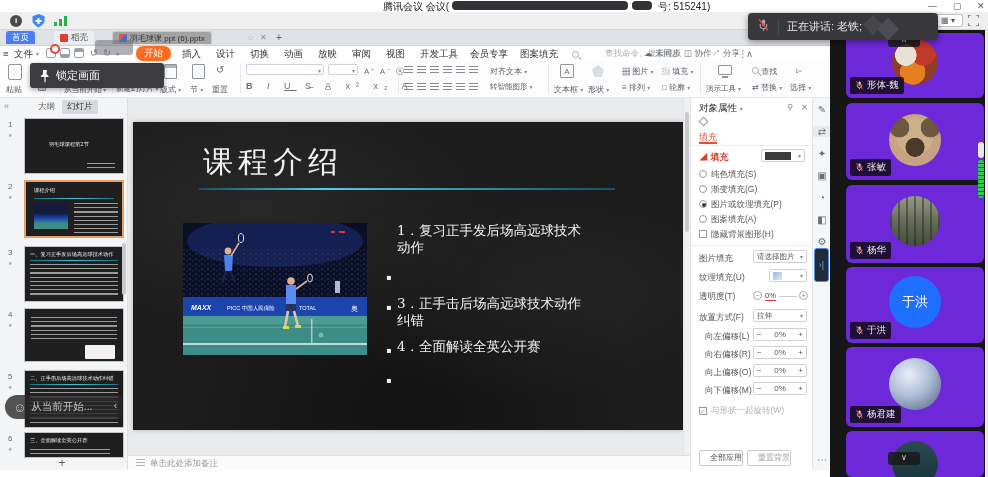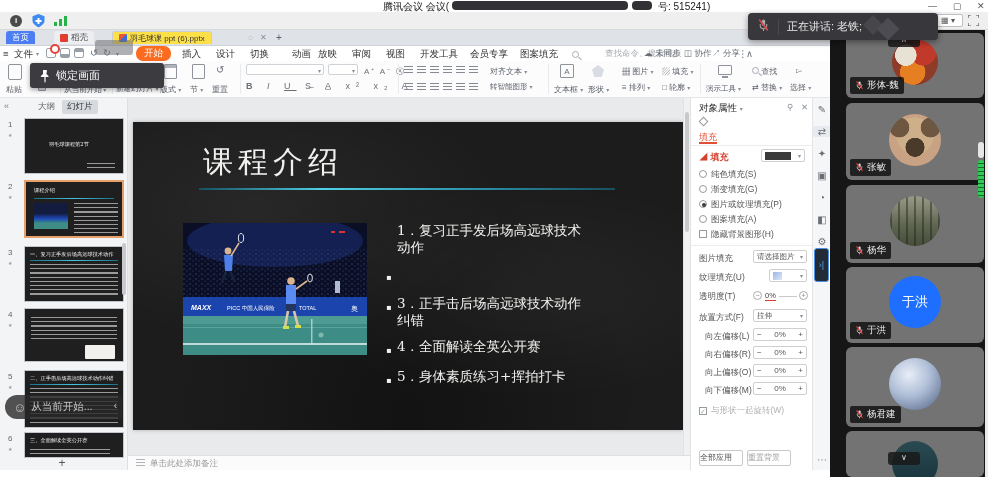--- a/index.html
+++ b/index.html
@@ -11,21 +11,21 @@
 .redact{background:#323236;border-radius:4px;height:9px;display:inline-block;vertical-align:middle}
 .winbtn{color:#555;font-size:9px;line-height:10px}
 
 .meetbar{left:0;top:12px;width:988px;height:18px;background:#efefef;border-bottom:1px solid #d9d9d9}
 .mi-circle{width:12px;height:12px;border-radius:50%;background:#4a4a4a;color:#fff;font-size:8px;font-weight:bold;text-align:center;line-height:12px}
 
 .tabrow{left:0;top:30px;width:830px;height:16px;background:#dfe2e7;border-bottom:1px solid #cfd3d9}
 .tab{height:13px;border-radius:3px 3px 0 0;font-size:8.5px;line-height:13px;padding:0 6px;display:flex;align-items:center;gap:3px}
 .tab-home{background:#4d7df2;color:#fff}
 .tab-docer{background:#eceef1;color:#444}
-.tab-doc{background:#fde047;color:#333;border:1px solid #c9cdd3;border-bottom:none}
+.tab-doc{background:#a3a3a3;color:#333;border:1px solid #c9cdd3;border-bottom:none}
 .docer-logo{width:8px;height:8px;background:#e23c2f;border-radius:1px;display:inline-block}
 .doc-logo{width:8px;height:8px;background:linear-gradient(135deg,#e8533c 50%,#3a6bd8 50%);border-radius:1px;display:inline-block}
 
 .menurow{left:0;top:46px;width:830px;height:15px;background:#fff;font-size:9.5px;color:#333}
 .menuitem{position:absolute;top:2px;font-size:9.5px;color:#333}
 .pill-start{background:#fb6c21;color:#fff;border-radius:7px;padding:1px 8px;font-size:9.5px}
 .mico{display:inline-block;width:10px;height:10px;border:1px solid #9aa0a8;border-radius:2px}
 .searchbox{color:#a7abb2;font-size:8.5px}
 .mag{display:inline-block;width:7px;height:7px;border:1px solid #a7abb2;border-radius:50%;position:relative}
 .mag:after{content:"";position:absolute;width:4px;height:1px;background:#a7abb2;left:5px;top:6px;transform:rotate(45deg)}
@@ -65,29 +65,29 @@
 .cthumb{position:absolute;left:1px;width:4px;border-radius:2px;background:#c7c9cd}
 .notesbar{left:128px;top:455px;width:562px;height:15px;background:#fbfbfc;border-top:1px solid #dddfe3;font-size:8.5px;color:#999}
 
 .props{left:690px;top:98px;width:122px;height:372px;background:#fff;border-left:1px solid #e3e3e3;font-size:8.5px;color:#555}
 .prow{position:absolute;left:8px;white-space:nowrap}
 .radio{display:inline-block;width:8px;height:8px;border:1px solid #9a9a9a;border-radius:50%;position:relative;top:1px;margin-right:4px}
 .radio.sel:after{content:"";position:absolute;left:1.5px;top:1.5px;width:4px;height:4px;border-radius:50%;background:#3c3c3c}
 .chk{display:inline-block;width:8px;height:8px;border:1px solid #9a9a9a;position:relative;top:1px;margin-right:4px;font-size:7px;line-height:8px;color:#8fb7b0;text-align:center}
 .pctrl{position:absolute;height:13px;border:1px solid #cfcfcf;border-radius:2px;background:#fff;font-size:7.5px;color:#555;display:flex;align-items:center;justify-content:space-between;padding:0 3px}
 .spin{position:absolute;height:13px;border:1px solid #cfcfcf;border-radius:2px;background:#fff;font-size:8px;color:#555;display:flex;align-items:center;justify-content:space-between;padding:0 3px}
-.pbtn{position:absolute;height:16px;border:1px solid #c9c9c9;border-radius:2px;background:#fff;font-size:8px;color:#555;text-align:left;line-height:14px}
+.pbtn{position:absolute;height:16px;border:1px solid #c9c9c9;border-radius:2px;background:#fff;font-size:8px;color:#555;text-align:right;line-height:14px}
 
 .iconstrip{left:812px;top:98px;width:18px;height:372px;background:#f5f6f8;border-left:1px solid #e4e5e8;text-align:center}
 .stripic{position:absolute;left:0;width:18px;font-size:10px;color:#6a6f76;text-align:center}
 .stripic.active{background:#e7eaee;border-radius:2px}
 .collapsebtn{position:absolute;left:1px;top:150px;width:15px;height:34px;background:#232b36;border:1px solid #4a90e2;border-radius:3px;color:#5aa0f2;font-size:9px;text-align:center;line-height:32px}
 
 .pcol{left:830px;top:30px;width:158px;height:447px;background:#161616}
-.tile{position:absolute;left:16px;width:138px;background:#737373;border-radius:6px;overflow:hidden}
+.tile{position:absolute;left:16px;width:138px;background:#6d28d9;border-radius:6px;overflow:hidden}
 .av{position:absolute;left:50%;transform:translateX(-50%);border-radius:50%}
 .av-food{background:radial-gradient(circle at 30% 35%,#e8e2d4 0 24%,transparent 25%),radial-gradient(circle at 68% 30%,#c0392b 0 28%,transparent 29%),radial-gradient(circle at 45% 72%,#e67e22 0 30%,transparent 31%),#8e3b28}
 .av-pug{background:radial-gradient(circle at 50% 64%,#4a3a2a 0 22%,transparent 23%),radial-gradient(circle at 20% 26%,#6e5740 0 17%,transparent 18%),radial-gradient(circle at 80% 26%,#6e5740 0 17%,transparent 18%),radial-gradient(circle at 50% 42%,#cdb08a 0 46%,transparent 47%),#c9a183}
 .av-forest{background:repeating-linear-gradient(90deg,rgba(30,35,22,.45) 0 2px,transparent 2px 8px),linear-gradient(180deg,#9a9a88,#5d6450 60%,#474d3a)}
 .av-blue{background:#1e6fff;display:flex;align-items:center;justify-content:center;color:#fff;font-size:13px}
 .av-moon{background:radial-gradient(circle at 38% 32%,#e8eef8,#aebdd6 45%,#70819f 80%,#5a6b8a)}
 .av-dark{background:linear-gradient(180deg,#2a4a52,#17323a)}
 .badge{position:absolute;left:4px;bottom:4px;background:rgba(10,10,10,.78);border-radius:2px;padding:2px 5px;color:#ececec;font-size:9.5px;display:flex;align-items:center;gap:3px}
 .scrollbtn{position:absolute;left:58px;width:32px;height:13px;background:rgba(25,25,25,.85);border-radius:3px;color:#ddd;font-size:8px;text-align:center;line-height:12px}
 .greenlane{position:absolute;left:148px;width:6px;border-radius:3px}
@@ -158,21 +158,21 @@
     <span class="abs mico" style="left:46px;top:2px"></span>
     <span class="abs mico" style="left:60px;top:2px;background:linear-gradient(180deg,transparent 60%,#9aa0a8 60%)"></span>
     <span class="abs mico" style="left:74px;top:2px;background:linear-gradient(0deg,transparent 60%,#9aa0a8 60%)"></span>
     <span class="menuitem" style="left:90px;top:1px;color:#6a6f77">↺</span>
     <span class="menuitem" style="left:103px;top:1px;color:#6a6f77">↻</span>
     <span class="menuitem caret" style="left:116px;top:4px">▾</span>
     <span class="abs pill-start" style="left:136px;top:0">开始</span>
     <span class="menuitem" style="left:182px">插入</span>
     <span class="menuitem" style="left:216px">设计</span>
     <span class="menuitem" style="left:250px">切换</span>
-    <span class="menuitem" style="left:292px">动画</span>
+    <span class="menuitem" style="left:284px">动画</span>
     <span class="menuitem" style="left:318px">放映</span>
     <span class="menuitem" style="left:352px">审阅</span>
     <span class="menuitem" style="left:386px">视图</span>
     <span class="menuitem" style="left:420px">开发工具</span>
     <span class="menuitem" style="left:470px">会员专享</span>
     <span class="menuitem" style="left:520px">图案填充</span>
     <span class="abs mag" style="left:572px;top:3px"></span>
     <span class="menuitem searchbox" style="left:605px">查找命令、搜索模板</span>
     <span class="menuitem" style="left:644px;color:#6a6f77;font-size:8.5px">☁ <span>未同步</span></span>
     <span class="menuitem" style="left:684px;color:#6a6f77;font-size:8.5px">◫ <span>协作</span></span>
@@ -348,21 +348,20 @@
         <div class="bitem">
             <span class="bmark">▪</span>
             <span>3．正手击后场高远球技术动作纠错</span>
           </div>
         <div class="bitem">
             <span class="bmark">▪</span>
             <span>4．全面解读全英公开赛</span>
           </div>
         <div class="bitem">
             <span class="bmark">▪</span>
-            <span>5．身体素质练习+挥拍打卡</span>
           </div>
       </div>
     </div>
   </div>
 
   <div class="abs cscroll">
     <div class="cthumb" style="top:14px;height:120px"></div>
   </div>
 
   <div class="abs notesbar">

